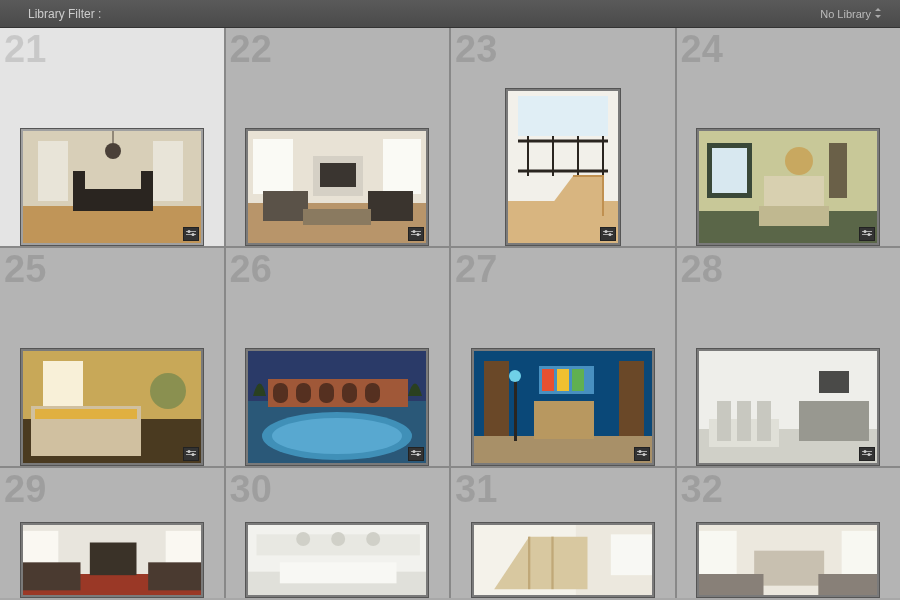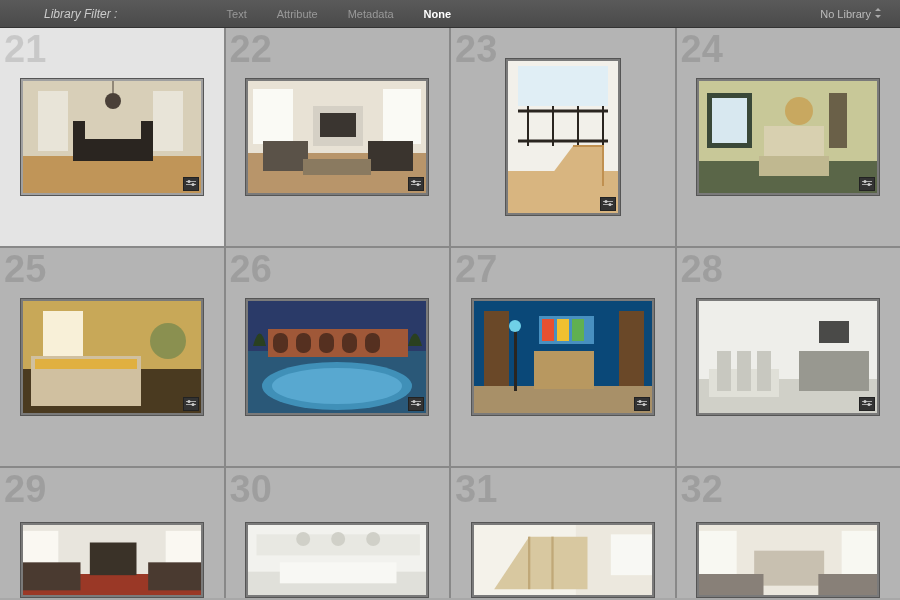--- a/index.html
+++ b/index.html
@@ -15,22 +15,21 @@
       background: linear-gradient(#5a5a5a, #4a4a4a);
       border-bottom: 1px solid #333;
       display: flex;
       align-items: center;
       padding: 0 8px;
       color: #ccc;
       font-size: 12px;
     }
     .toolbar-label {
       margin-right: 20px;
-      margin-left: 36px;
-      font-style: italic;
+      margin-left: 20px;
     }
     .filter-tabs {
       display: flex;
       gap: 2px;
       margin-left: auto;
       margin-right: 280px;
     }
     .filter-tab {
       padding: 3px 14px;
       color: #999;
@@ -59,21 +58,21 @@
       display: grid;
       grid-template-columns: repeat(4, 1fr);
       gap: 2px;
       background: #888;
     }
     .cell {
       background: #b4b4b4;
       height: 218px;
       position: relative;
       display: flex;
-      align-items: center;
+      align-items: flex-end;
       justify-content: center;
     }
     .cell.selected {
       background: #e4e4e4;
     }
     .cell.partial {
       height: 130px;
       align-items: flex-end;
       padding-bottom: 0;
     }
@@ -113,26 +112,20 @@
     .t { width: 178px; height: 112px; }
     .t-tall { width: 110px; height: 152px; }
     .t-partial { width: 178px; height: 70px; }
     
   </style>
 </head>
 <body>
 
 <div class="toolbar">
   <span class="toolbar-label">Library Filter :</span>
-  <div class="filter-tabs">
-    <div class="filter-tab">Text</div>
-    <div class="filter-tab">Attribute</div>
-    <div class="filter-tab">Metadata</div>
-    <div class="filter-tab active">None</div>
-  </div>
   <div class="no-filter">
     <span>No Library</span>
     <span>
       <svg width="8" height="10" viewBox="0 0 8 10">
           <path d="M1 3 L4 0 L7 3 Z M1 7 L4 10 L7 7 Z" fill="#aaa"></path>
         </svg>
     </span>
   </div>
 </div>
 

